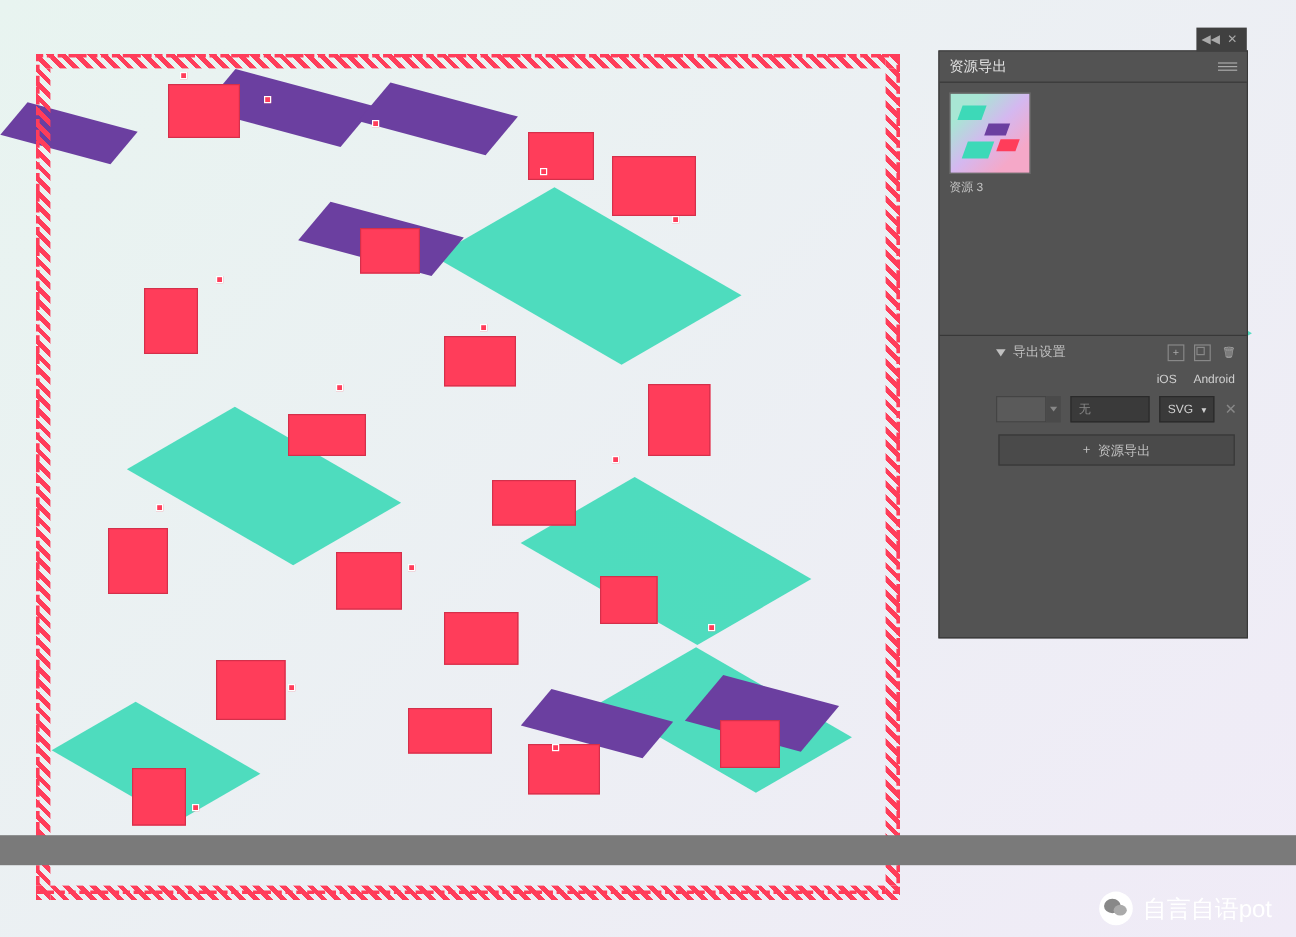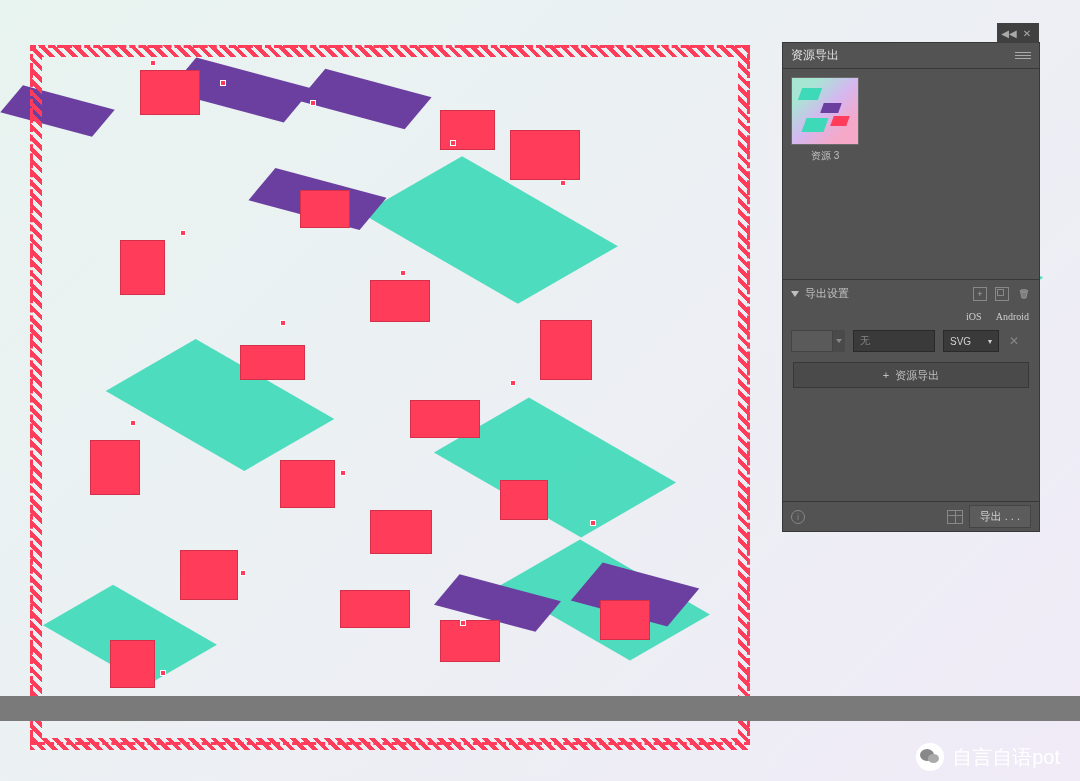--- a/index.html
+++ b/index.html
@@ -133,24 +133,24 @@
       border: 1px solid #6a6a6a;
       background: linear-gradient(135deg, #a8e6d4 20%, #d4b8f0 50%, #f5a8c8 80%);
       position: relative;
       overflow: hidden;
     }
     .asset-label {
       font-size: 10px;
       color: #c0c0c0;
       margin-top: 4px;
       text-align: left;
-      margin-left: 20px;
     }
     .export-section {
       border-top: 1px solid #383838;
+      padding-left: 39px;
     }
     .export-header {
       display: flex;
       align-items: center;
       padding: 6px 8px;
       gap: 6px;
     }
     .triangle-toggle {
       width: 0;
       height: 0;
@@ -174,21 +174,21 @@
       font-size: 9px;
       color: #aaa;
     }
     .platform-tabs {
       display: flex;
       justify-content: flex-end;
       padding: 4px 10px;
       gap: 14px;
       font-size: 10px;
     }
-    .platform-tab { color: #d0d0d0; cursor: pointer; font-family: Liberation Serif, serif; }
+    .platform-tab { color: #d0d0d0; cursor: pointer; }
     .form-row {
       display: flex;
       padding: 4px 8px;
       gap: 8px;
       align-items: center;
     }
     .form-labels {
       display: flex;
       padding: 4px 10px 2px;
       font-size: 10px;
@@ -478,27 +478,18 @@
       </div>
       <div class="remove-btn">✕</div>
     </div>
 
     <div class="add-scale-btn">
       <span>+</span>
       <span>资源导出</span>
     </div>
   </div>
 
-  <div class="panel-footer">
-    <div class="footer-left">
-      <div class="info-icon">i</div>
-    </div>
-    <div class="footer-right">
-      <div class="footer-grid-icon"></div>
-      <div class="export-btn">导出 . . .</div>
-    </div>
-  </div>
 </div>
 
 <div class="watermark">
   <div class="wechat-icon"></div>
   <span>自言自语pot</span>
 </div>
 
 </body></html>

